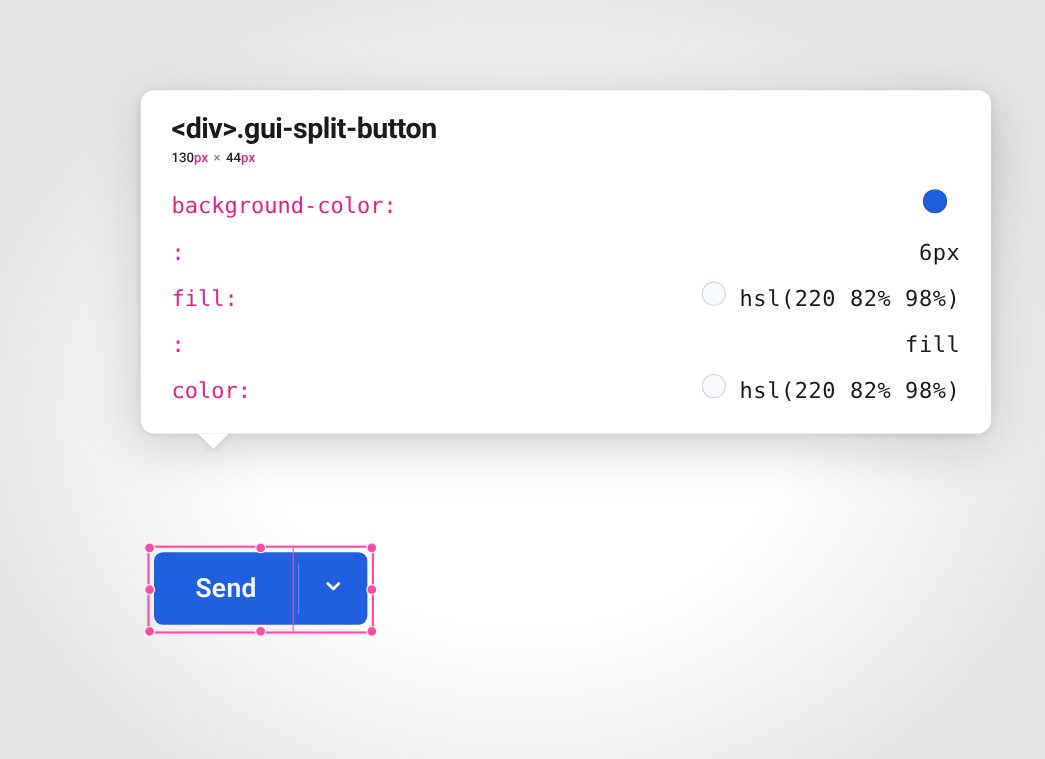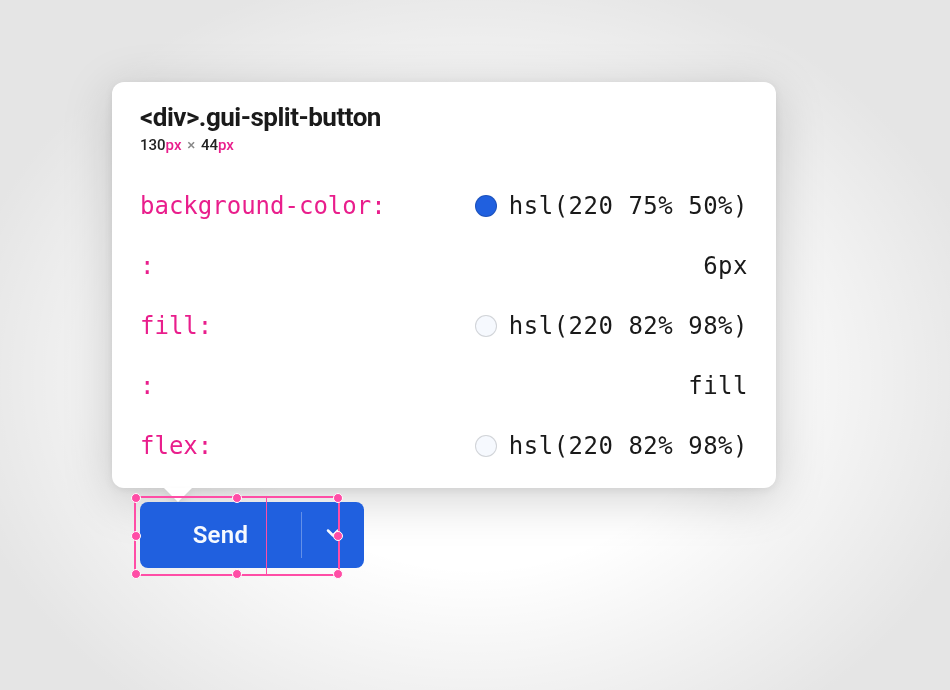--- a/index.html
+++ b/index.html
@@ -13,22 +13,22 @@
       height: 690px;
       background: #ffffff;
       font-family: -apple-system, BlinkMacSystemFont, "Segoe UI", Roboto, sans-serif;
       position: relative;
       overflow: hidden;
     }
     
     .tooltip {
       position: absolute;
       top: 82px;
-      left: 112px;
-      width: 664px;
+      left: 128px;
+      width: 773px;
       background: #ffffff;
       border-radius: 12px;
       box-shadow: 0 10px 50px rgba(0,0,0,0.18), 0 2px 8px rgba(0,0,0,0.08);
       padding: 20px 28px 24px 28px;
     }
     
     .tooltip::after {
       content: '';
       position: absolute;
       bottom: -14px;
@@ -43,21 +43,21 @@
     
     .tooltip-header {
       font-size: 26px;
       font-weight: 700;
       color: #1a1a1a;
       margin-bottom: 4px;
       letter-spacing: -0.5px;
     }
     
     .tooltip-dims {
-      font-size: 15px;
+      font-size: 12px;
       color: #222;
       margin-bottom: 22px;
       font-weight: 500;
     }
     
     .tooltip-dims .px {
       color: #e91e8c;
     }
     
     .tooltip-dims .times {
@@ -66,25 +66,24 @@
     }
     
     .prop-list {
       display: flex;
       flex-direction: column;
       gap: 12px;
     }
     
     .prop-row {
       display: flex;
-      align-items: center;
+      align-items: flex-start;
       font-family: ui-monospace, SFMono-Regular, "SF Mono", Menlo, Monaco, Consolas, monospace;
-      font-size: 24px;
+      font-size: 20px;
       line-height: 1.5;
-      margin-top: 12px;
     }
     
     .prop-name {
       color: #e91e8c;
       white-space: nowrap;
     }
     
     .prop-colon {
       color: #e91e8c;
     }
@@ -105,21 +104,21 @@
     .prop-value {
       color: #1a1a1a;
       white-space: nowrap;
       letter-spacing: 0.5px;
     }
     
     .split-button-container {
       position: absolute;
       top: 502px;
       left: 140px;
-      width: 224px;
+      width: 194px;
       height: 66px;
     }
     
     .split-button {
       display: flex;
       width: 100%;
       height: 100%;
       background: hsl(220 75% 50%);
       border-radius: 8px;
       overflow: hidden;
@@ -216,21 +215,20 @@
     <span>44</span><span class="px">px</span>
   </div>
 
   <div class="prop-list">
 
     <div class="prop-row">
       <span class="prop-name">background-color</span>
         <span class="prop-colon">:</span>
       <span class="prop-spacer"></span>
       <span class="prop-swatch" style="background: hsl(220 75% 50%);"></span>
-      <span class="prop-value">hsl(220 75% 50%)</span>
     </div>
 
     <div class="prop-row">
         <span class="prop-colon">:</span>
       <span class="prop-spacer"></span>
       <span class="prop-value">6px</span>
     </div>
 
     <div class="prop-row">
       <span class="prop-name">fill</span>
@@ -240,21 +238,21 @@
       <span class="prop-value">hsl(220 82% 98%)</span>
     </div>
 
     <div class="prop-row">
         <span class="prop-colon">:</span>
       <span class="prop-spacer"></span>
       <span class="prop-value">fill</span>
     </div>
 
     <div class="prop-row">
-      <span class="prop-name">flex</span>
+      <span class="prop-name">color</span>
         <span class="prop-colon">:</span>
       <span class="prop-spacer"></span>
       <span class="prop-swatch" style="background: hsl(220 82% 98%);"></span>
       <span class="prop-value">hsl(220 82% 98%)</span>
     </div>
 
   </div>
 </div>
 
 <div class="split-button-container">

